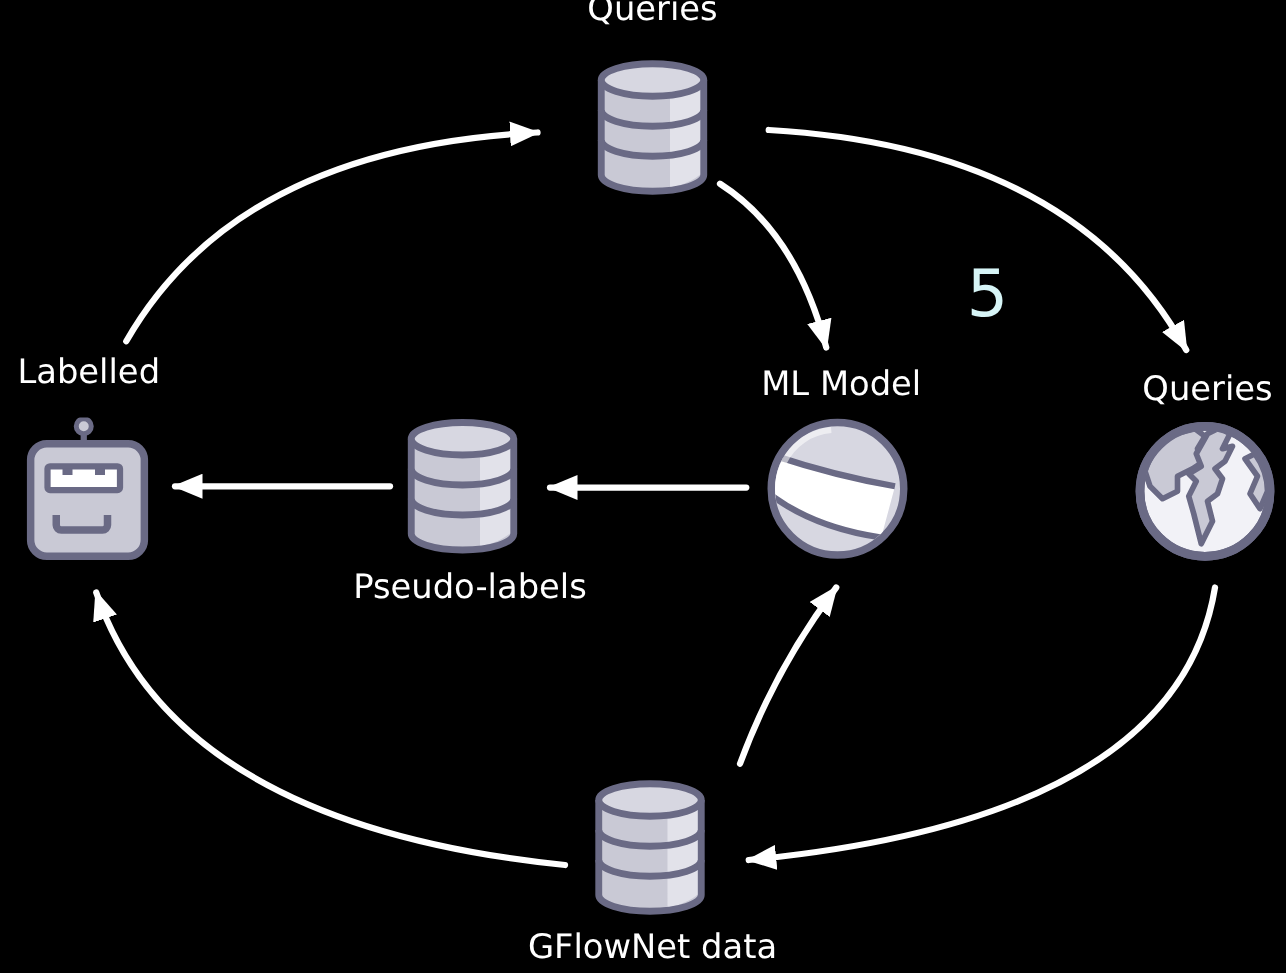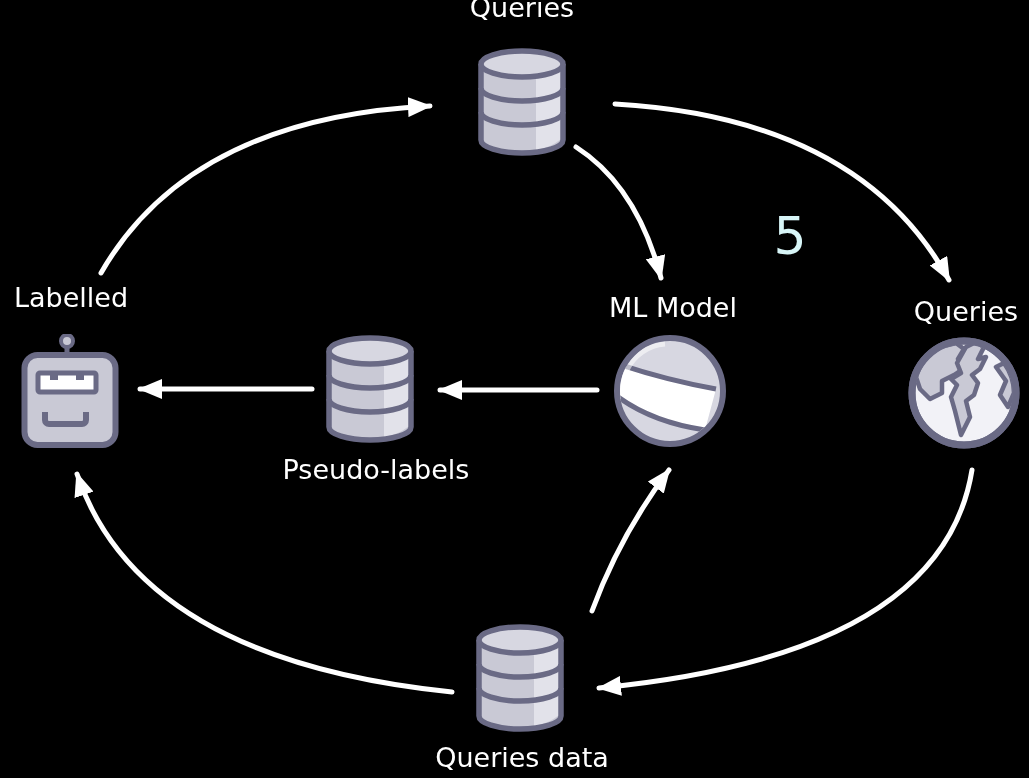--- a/index.html
+++ b/index.html
@@ -151,17 +151,17 @@
   </svg>
 
   <div class="node-label" style="left:966px; top:298px">Queries</div>
   <svg class="icon" style="left:908px; top:337px" width="112" height="112" viewBox="0 0 112 112">
     <use href="#icon-globe"></use>
   </svg>
 
   <svg class="icon" style="left:472px; top:623px" width="96" height="110" viewBox="0 0 96 110">
     <use href="#icon-db"></use>
   </svg>
-  <div class="node-label" style="left:522px; top:744px">Queries data</div>
+  <div class="node-label" style="left:522px; top:744px">GFlowNet data</div>
 
   <div class="step-number" style="left:790px; top:210px">5</div>
 
 </div>
 
 </body></html>

